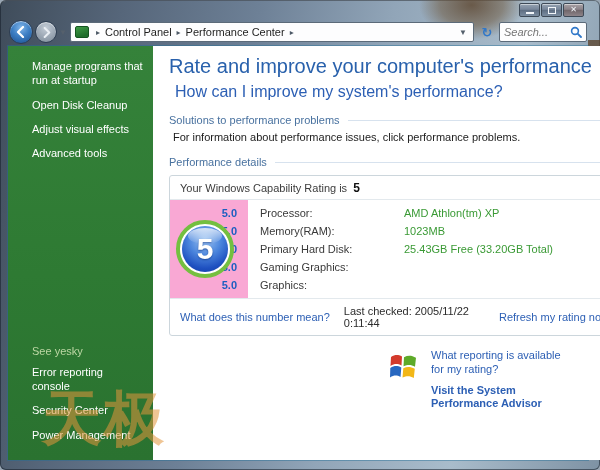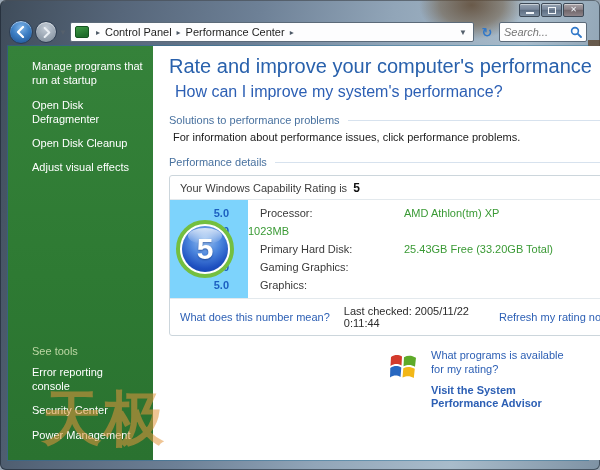--- a/index.html
+++ b/index.html
@@ -101,21 +101,21 @@
   .section-hdr { display: flex; align-items: center; margin-top: 13px; }
   .section-hdr .txt { color: #48719f; font-size: 11px; white-space: nowrap; }
   .section-hdr .rule { flex: 1; height: 1px; background: #d7e2ee; margin-left: 8px; margin-right: 2px; }
   .section-body { font-size: 11px; color: #1c1c1c; margin: 5px 0 4px 4px; }
 
   
   .rating-box { margin-top: 7px; width: 451px; border: 1px solid #ccd6dc; border-radius: 3px; background: #fff; }
   .rating-hdr { padding: 5px 10px 4px; font-size: 11px; color: #3c3c3c; border-bottom: 1px solid #e3e9ed; }
   .rating-hdr b { color: #111; margin-left: 6px; font-size: 12px; }
   .rating-body { position: relative; display: flex; }
-  .score-band { flex: 0 0 78px; background: #7dd3fc; padding: 4px 12px; position: relative; }
+  .score-band { flex: 0 0 78px; background: #f9a8d4; padding: 4px 4px; position: relative; }
   .score-cell { height: 18px; display: flex; align-items: center; justify-content: flex-end; padding-right: 7px;
     color: #1c5fc0; font-weight: bold; font-size: 11px; }
   .badge {
     position: absolute; left: 6px; top: 50%; transform: translateY(-50%);
     width: 58px; height: 58px; border-radius: 50%;
     border: 4px solid #74bf40; background: #fff; padding: 2px;
   }
   .badge-inner {
     width: 100%; height: 100%; border-radius: 50%; position: relative; overflow: hidden;
     background: radial-gradient(circle at 50% 30%, #9dc4f2 0%, #4c86dd 40%, #1e50c0 72%, #0e389f 100%);
@@ -200,25 +200,25 @@
         <circle cx="5" cy="5" r="3.4" fill="none" stroke="#2f77c9" stroke-width="1.6"></circle>
         <line x1="7.6" y1="7.6" x2="11" y2="11" stroke="#2f77c9" stroke-width="1.8" stroke-linecap="round"></line>
       </svg>
     </div>
   </div>
 
   <div class="frame">
 
     <div class="sidebar">
       <div class="side-item">Manage programs that run at startup</div>
-      <div class="side-item">Open Disk Defragmenter</div>
       <div class="side-item">Open Disk Cleanup</div>
       <div class="side-item">Adjust visual effects</div>
+      <div class="side-item">Advanced tools</div>
       <div class="side-spacer"></div>
-      <div class="see-also">See tools</div>
+      <div class="see-also">See yesky</div>
       <div class="side-item">Error reporting console</div>
       <div class="side-item">Security Center</div>
       <div class="side-item" style="margin-bottom:2px">Power Management</div>
     </div>
 
     <div class="content">
       <div class="page-title">Rate and improve your computer's performance</div>
       <div class="help-circle">
         <span>?</span>
       </div>
@@ -249,20 +249,21 @@
             <div class="badge">
               <div class="badge-inner">5</div>
             </div>
           </div>
           <div class="rows">
             <div class="rating-row">
               <span class="lbl">Processor:</span>
               <span class="val">AMD Athlon(tm) XP</span>
             </div>
             <div class="rating-row">
+              <span class="lbl">Memory(RAM):</span>
               <span class="val">1023MB</span>
             </div>
             <div class="rating-row">
               <span class="lbl">Primary Hard Disk:</span>
               <span class="val">25.43GB Free (33.20GB Total)</span>
             </div>
             <div class="rating-row">
               <span class="lbl">Gaming Graphics:</span>
               <span class="val"></span>
             </div>
@@ -280,21 +281,21 @@
       </div>
 
       <div class="advisor">
         <svg class="winflag" width="32" height="32" viewBox="0 0 32 32">
           <path d="M3 6 C7 3.5, 10 3.5, 14 5.5 L13.5 14.5 C9.5 12.5, 6.5 12.5, 2.5 15 Z" fill="#d33a2c"></path>
           <path d="M16 6.2 C20 4.2, 23.5 4.2, 28 6.8 L27 15.8 C23 13.4, 20 13.4, 15.5 15.2 Z" fill="#5eaa29"></path>
           <path d="M2.3 17 C6.3 14.5, 9.3 14.5, 13.3 16.5 L12.5 26 C8.8 24, 6 24, 2 26.5 Z" fill="#2767c0"></path>
           <path d="M15.3 17.2 C19.3 15.4, 22.3 15.4, 26.8 17.8 L25.8 27 C21.8 24.8, 19 24.8, 14.5 26.6 Z" fill="#f2b718"></path>
         </svg>
         <div class="advisor-links">
-          <div class="link">What programs is available for my rating?</div>
+          <div class="link">What reporting is available for my rating?</div>
           <div class="link l2">Visit the System Performance Advisor</div>
         </div>
       </div>
     </div>
   </div>
 
   <div class="watermark">
     <div class="cn">天极</div>
   </div>
 </div>

